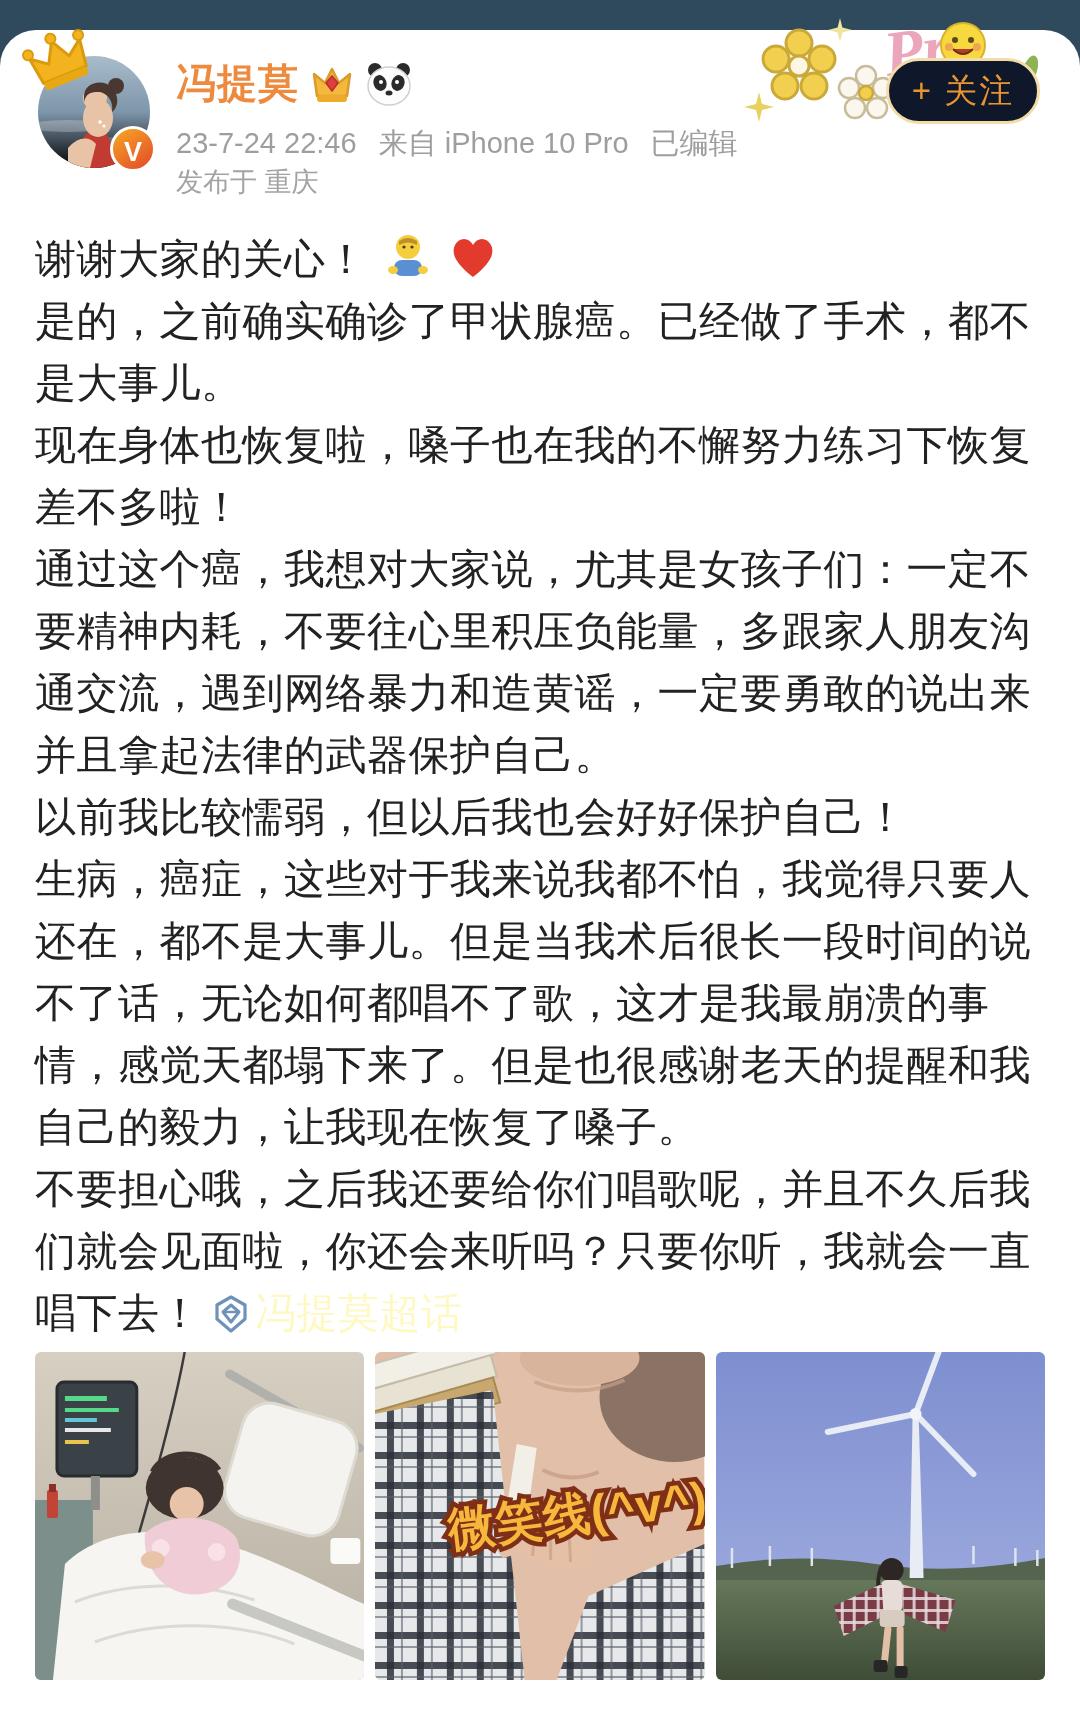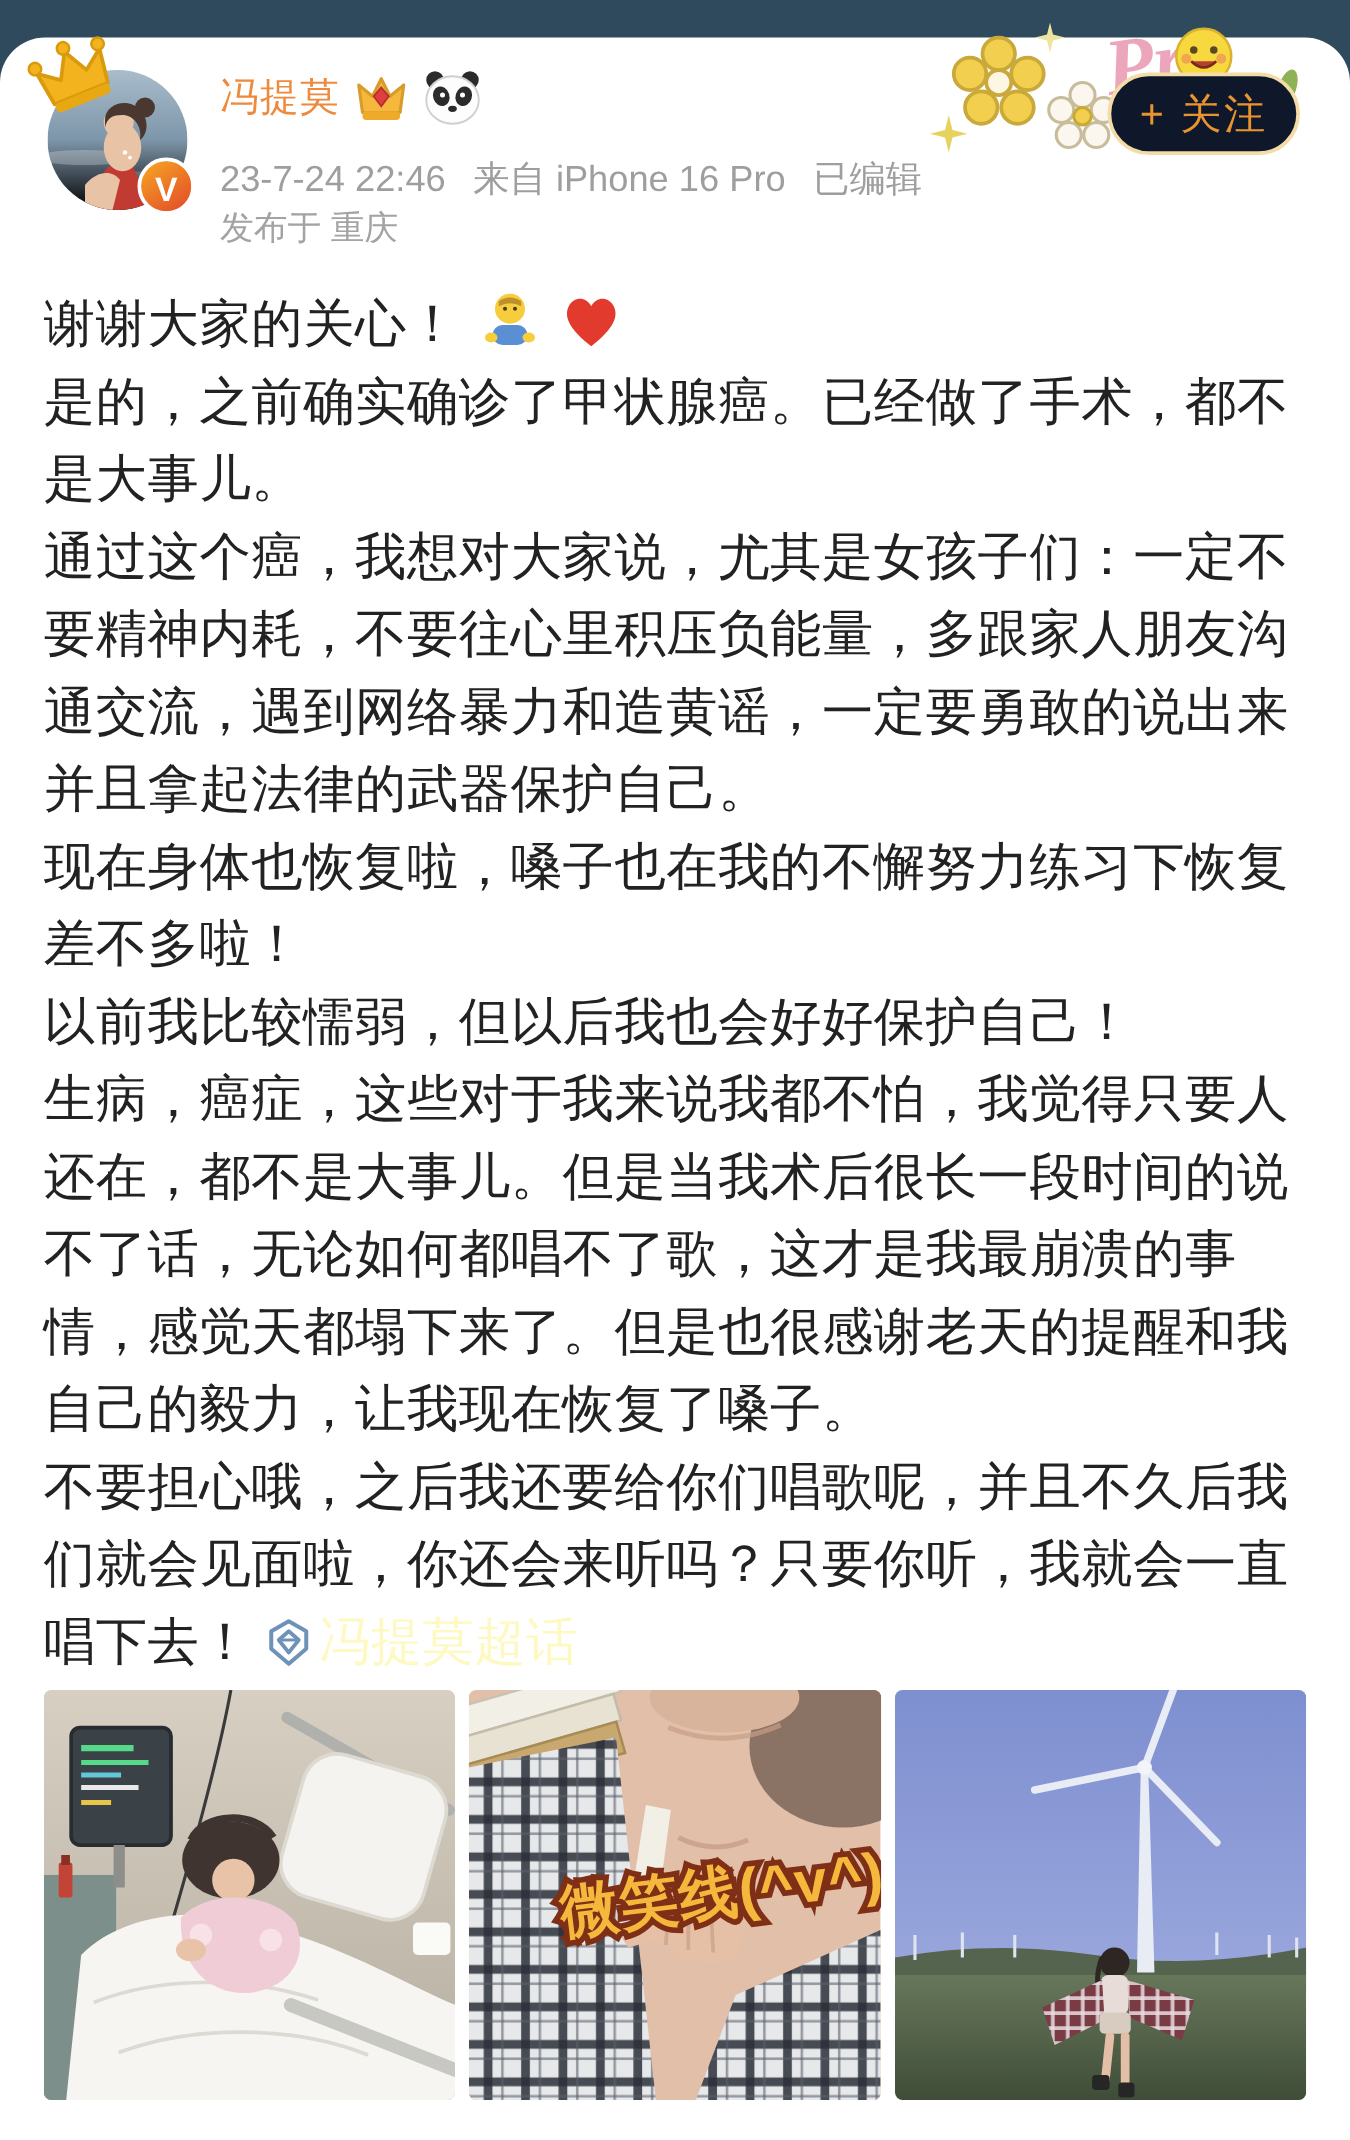--- a/index.html
+++ b/index.html
@@ -7,21 +7,21 @@
   .card{position:absolute;left:0;top:30px;right:0;bottom:0;background:#FFFFFF;
     border-radius:36px 36px 0 0;}
   
   .avatar-wrap{position:absolute;left:38px;top:56px;width:112px;height:112px;z-index:3;}
   .avatar{width:112px;height:112px;border-radius:50%;overflow:hidden;display:block;}
   .crown-deco{position:absolute;left:-14px;top:-26px;transform:rotate(-22deg);z-index:4;}
   .v-badge{position:absolute;right:-6px;bottom:-4px;width:46px;height:46px;border-radius:50%;
     background:linear-gradient(145deg,#F7A823,#E2482A);border:3px solid #fff;
     color:#fff;font-weight:bold;font-size:27px;line-height:46px;text-align:center;z-index:4;box-sizing:border-box;}
   .name-row{position:absolute;left:176px;top:56px;display:flex;align-items:center;gap:10px;z-index:3;}
-  .username{font-size:31px;color:#EE8A3E;font-weight:400;letter-spacing:1px;}
+  .username{font-size:40px;color:#EE8A3E;font-weight:700;letter-spacing:1px;}
   .meta1{position:absolute;left:176px;top:124px;font-size:29px;color:#9E9E9E;z-index:3;}
   .meta1 span{margin-right:14px;}
   .meta2{position:absolute;left:176px;top:164px;font-size:27px;color:#a3a3a3;z-index:3;}
   .follow-btn{position:absolute;left:886px;top:58px;width:154px;height:66px;z-index:6;
     background:#0f172a;border:3px solid #F4DCA8;border-radius:34px;box-sizing:border-box;
     color:#E8942F;font-size:33px;text-align:center;line-height:60px;letter-spacing:2px;}
   .sticker{position:absolute;z-index:5;}
   .script-sticker{font-family:"Liberation Serif","DejaVu Serif",serif;font-style:italic;
     font-size:64px;color:#ECA6BC;transform:rotate(-8deg);font-weight:bold;}
   
@@ -127,21 +127,21 @@
     <ellipse cx="15" cy="21" rx="6.5" ry="8" fill="#2B2B2B" transform="rotate(-18 15 21)"></ellipse>
     <ellipse cx="33" cy="21" rx="6.5" ry="8" fill="#2B2B2B" transform="rotate(18 33 21)"></ellipse>
     <circle cx="16" cy="20" r="2" fill="#fff"></circle>
       <circle cx="32" cy="20" r="2" fill="#fff"></circle>
     <ellipse cx="24" cy="31" rx="3.5" ry="2.5" fill="#2B2B2B"></ellipse>
   </svg>
 </div>
 
 <div class="meta1">
   <span>23-7-24 22:46</span>
-  <span>来自 iPhone 16 Pro</span>
+  <span>来自 iPhone 10 Pro</span>
   <span>已编辑</span>
 </div>
 <div class="meta2">发布于 重庆</div>
 
 <div class="follow-btn">+ 关注</div>
 
 <div class="post-text">
   <p>
     <span>谢谢大家的关心！</span>
     <svg class="inline-emoji" width="46" height="46" viewBox="0 0 46 46">
@@ -151,22 +151,22 @@
         <circle cx="27" cy="14" r="1.6" fill="#4A3A10"></circle>
       <rect x="9" y="27" width="28" height="16" rx="8" fill="#5B8FD4"></rect>
       <ellipse cx="8" cy="37" rx="5" ry="4" fill="#F5CD3D"></ellipse>
         <ellipse cx="38" cy="37" rx="5" ry="4" fill="#F5CD3D"></ellipse>
     </svg>
     <svg class="inline-emoji" width="48" height="44" viewBox="0 0 48 44">
       <path d="M24 42 C6 28 2 18 6 10 C10 2 20 2 24 10 C28 2 38 2 42 10 C46 18 42 28 24 42 Z" fill="#E23B2E"></path>
     </svg>
   </p>
   <p>是的，之前确实确诊了甲状腺癌。已经做了手术，都不是大事儿。</p>
+  <p>现在身体也恢复啦，嗓子也在我的不懈努力练习下恢复差不多啦！</p>
   <p>通过这个癌，我想对大家说，尤其是女孩子们：一定不要精神内耗，不要往心里积压负能量，多跟家人朋友沟通交流，遇到网络暴力和造黄谣，一定要勇敢的说出来并且拿起法律的武器保护自己。</p>
-  <p>现在身体也恢复啦，嗓子也在我的不懈努力练习下恢复差不多啦！</p>
   <p>以前我比较懦弱，但以后我也会好好保护自己！</p>
   <p>生病，癌症，这些对于我来说我都不怕，我觉得只要人还在，都不是大事儿。但是当我术后很长一段时间的说不了话，无论如何都唱不了歌，这才是我最崩溃的事情，感觉天都塌下来了。但是也很感谢老天的提醒和我自己的毅力，让我现在恢复了嗓子。</p>
   <p>
     <span>不要担心哦，之后我还要给你们唱歌呢，并且不久后我们就会见面啦，你还会来听吗？只要你听，我就会一直唱下去！</span><span class="st-link"><svg class="st-icon" width="40" height="40" viewBox="0 0 40 40">
         <path d="M20 3 L34 11 L34 25 L20 37 L6 25 L6 11 Z" fill="none" stroke="#6E92B8" stroke-width="3.2" stroke-linejoin="round"></path>
         <path d="M20 11 L28 18 L20 28 L12 18 Z" fill="none" stroke="#6E92B8" stroke-width="3" stroke-linejoin="round"></path>
         <path d="M12 18 L28 18" stroke="#6E92B8" stroke-width="2.4"></path>
       </svg><span>冯提莫超话</span></span>
   </p>
 </div>

